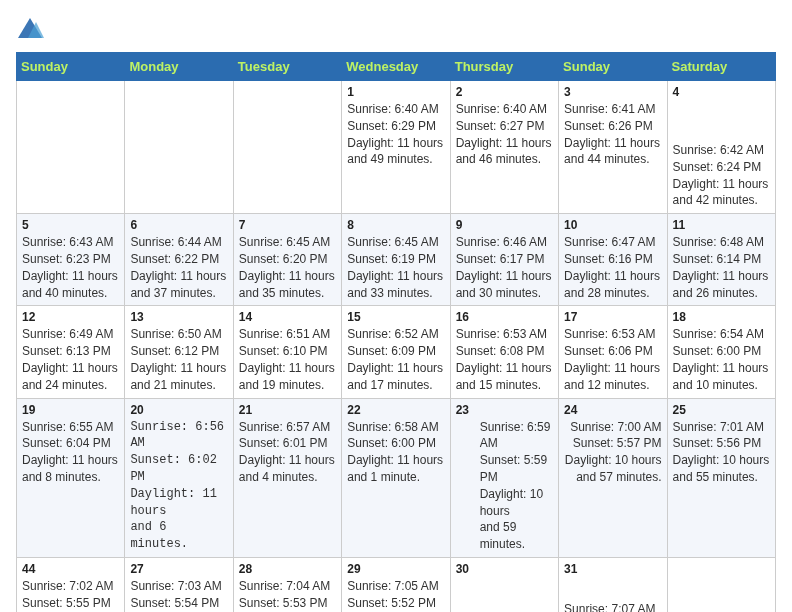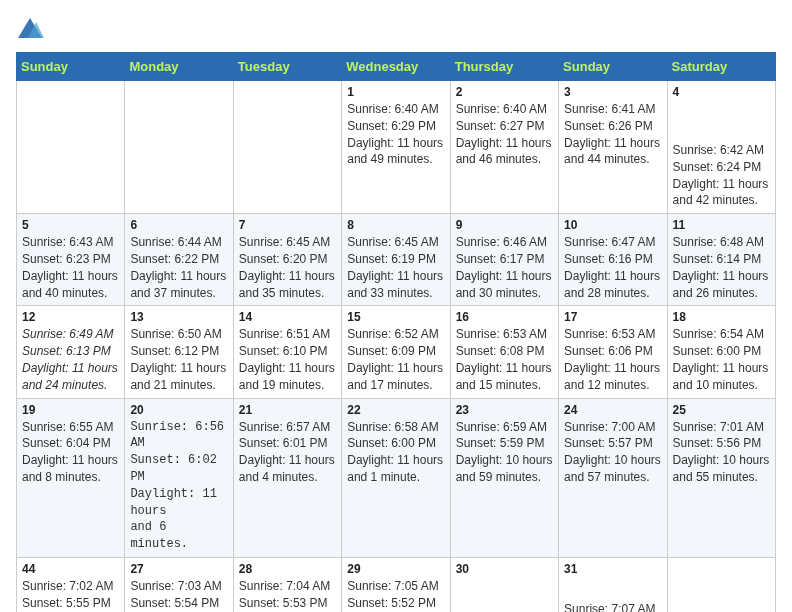--- a/index.html
+++ b/index.html
@@ -199,21 +199,21 @@
           <span class="day-num">11</span>
           <div class="day-info" style="white-space: pre-line;">Sunrise: 6:48 AM
 Sunset: 6:14 PM
 Daylight: 11 hours
 and 26 minutes.</div>
         </td>
       </tr>
       <tr>
         <td>
           <span class="day-num">12</span>
-          <div class="day-info" style="white-space: pre-line; font-style: italic;">Sunrise: 6:49 AM
+          <div class="day-info" style="white-space: pre-line;">Sunrise: 6:49 AM
 Sunset: 6:13 PM
 Daylight: 11 hours
 and 24 minutes.</div>
         </td>
         <td>
           <span class="day-num">13</span>
           <div class="day-info" style="white-space: pre-line;">Sunrise: 6:50 AM
 Sunset: 6:12 PM
 Daylight: 11 hours
 and 21 minutes.</div>
@@ -278,28 +278,28 @@
         </td>
         <td>
           <span class="day-num">22</span>
           <div class="day-info" style="white-space: pre-line;">Sunrise: 6:58 AM
 Sunset: 6:00 PM
 Daylight: 11 hours
 and 1 minute.</div>
         </td>
         <td>
           <span class="day-num">23</span>
-          <div class="day-info" style="white-space: pre-line;">Sunrise: 6:59 AM
+          <div class="day-info" style="white-space: pre-line; margin-left: 24px;">Sunrise: 6:59 AM
 Sunset: 5:59 PM
 Daylight: 10 hours
 and 59 minutes.</div>
         </td>
         <td>
           <span class="day-num">24</span>
-          <div class="day-info" style="white-space: pre-line;">Sunrise: 7:00 AM
+          <div class="day-info" style="white-space: pre-line; text-align: right;">Sunrise: 7:00 AM
 Sunset: 5:57 PM
 Daylight: 10 hours
 and 57 minutes.</div>
         </td>
         <td>
           <span class="day-num">25</span>
           <div class="day-info" style="white-space: pre-line;">Sunrise: 7:01 AM
 Sunset: 5:56 PM
 Daylight: 10 hours
 and 55 minutes.</div>

